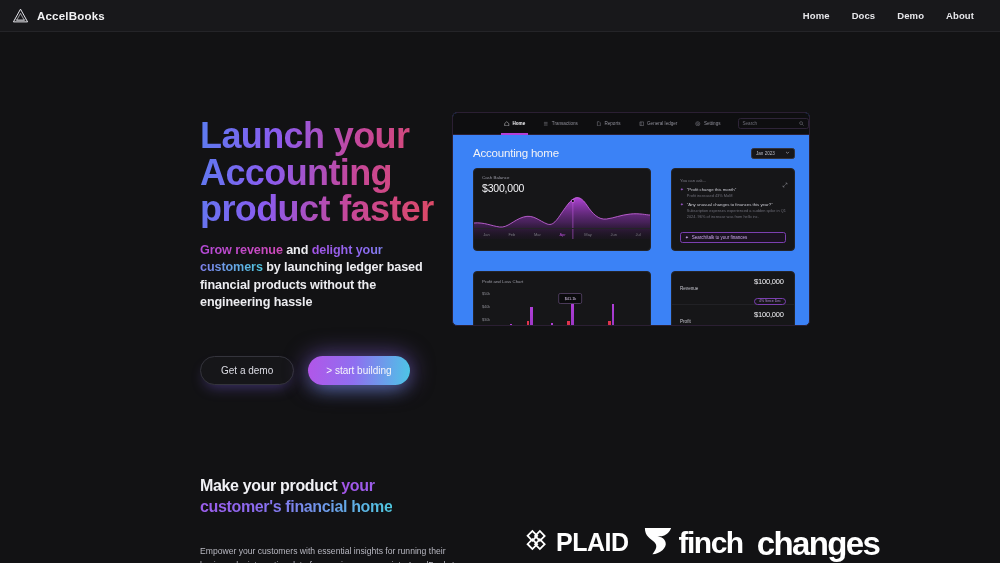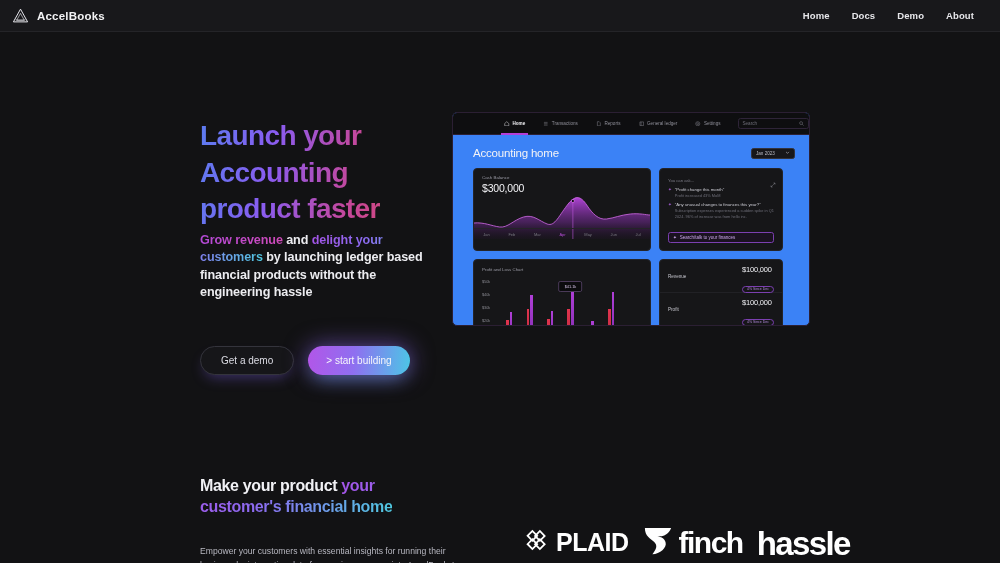--- a/index.html
+++ b/index.html
@@ -33,26 +33,26 @@
   }
 
   
   .hero {
     position: relative;
     display: flex;
     padding: 86px 0 0 200px;
   }
   .hero-left { width: 245px; }
   h1.headline {
-    font-size: 28px; line-height: 36.5px; font-weight: bold;
+    font-size: 36px; line-height: 36.5px; font-weight: bold;
     letter-spacing: -.6px;
     background: linear-gradient(100deg,#5b7cf0 0%,#8a5cf0 30%,#c5479a 62%,#e04a5e 100%);
     -webkit-background-clip: text; background-clip: text;
     -webkit-text-fill-color: transparent; color: transparent;
-    margin-bottom: 4px;
+    margin-bottom: 14px;
   }
   .subhead {
     font-size: 12.6px; line-height: 17.5px; font-weight: bold;
     color: #ececf0; letter-spacing: -.1px;
   }
   .grad-pink {
     background: linear-gradient(90deg,#b44ad8 0%,#cf4ab8 100%);
     -webkit-background-clip: text; background-clip: text;
     -webkit-text-fill-color: transparent;
   }
@@ -136,21 +136,21 @@
     border: 1px solid #33333c; border-radius: 2.5px;
     background: #17171b;
     display: flex; align-items: center; justify-content: space-between;
     padding: 0 4px; font-size: 4.6px; color: #b9b9c2;
     cursor: pointer;
   }
 
   .card-grid {
     display: grid;
     grid-template-columns: 178px 124px;
-    gap: 8px;
+    gap: 20px;
     padding: 9px 14px 0 20px;
   }
   .card {
     background: #161618;
     border: 1px solid #242428;
     border-radius: 4px;
     position: relative;
     overflow: hidden;
   }
   .card-bal { height: 83px; }
@@ -547,16 +547,16 @@
     </div>
     <div class="logo-finch">
       <span>
         <svg width="30" height="32" viewBox="0 0 32 34" fill="#fff">
           <path d="M2 3 H30 C30 3 28 10 20 12 H14 C14 12 22 12 24 18 C26 24 18 31 10 31 C14 26 16 22 12 18 C8 14 2 12 2 3 Z"></path>
         </svg>
       </span>
       <span class="logo-txt-finch">finch</span>
     </div>
     <div class="logo-stripe">
-      <span class="logo-txt-stripe">hassle</span>
+      <span class="logo-txt-stripe">changes</span>
     </div>
   </div>
 </div>
 
 </body></html>

